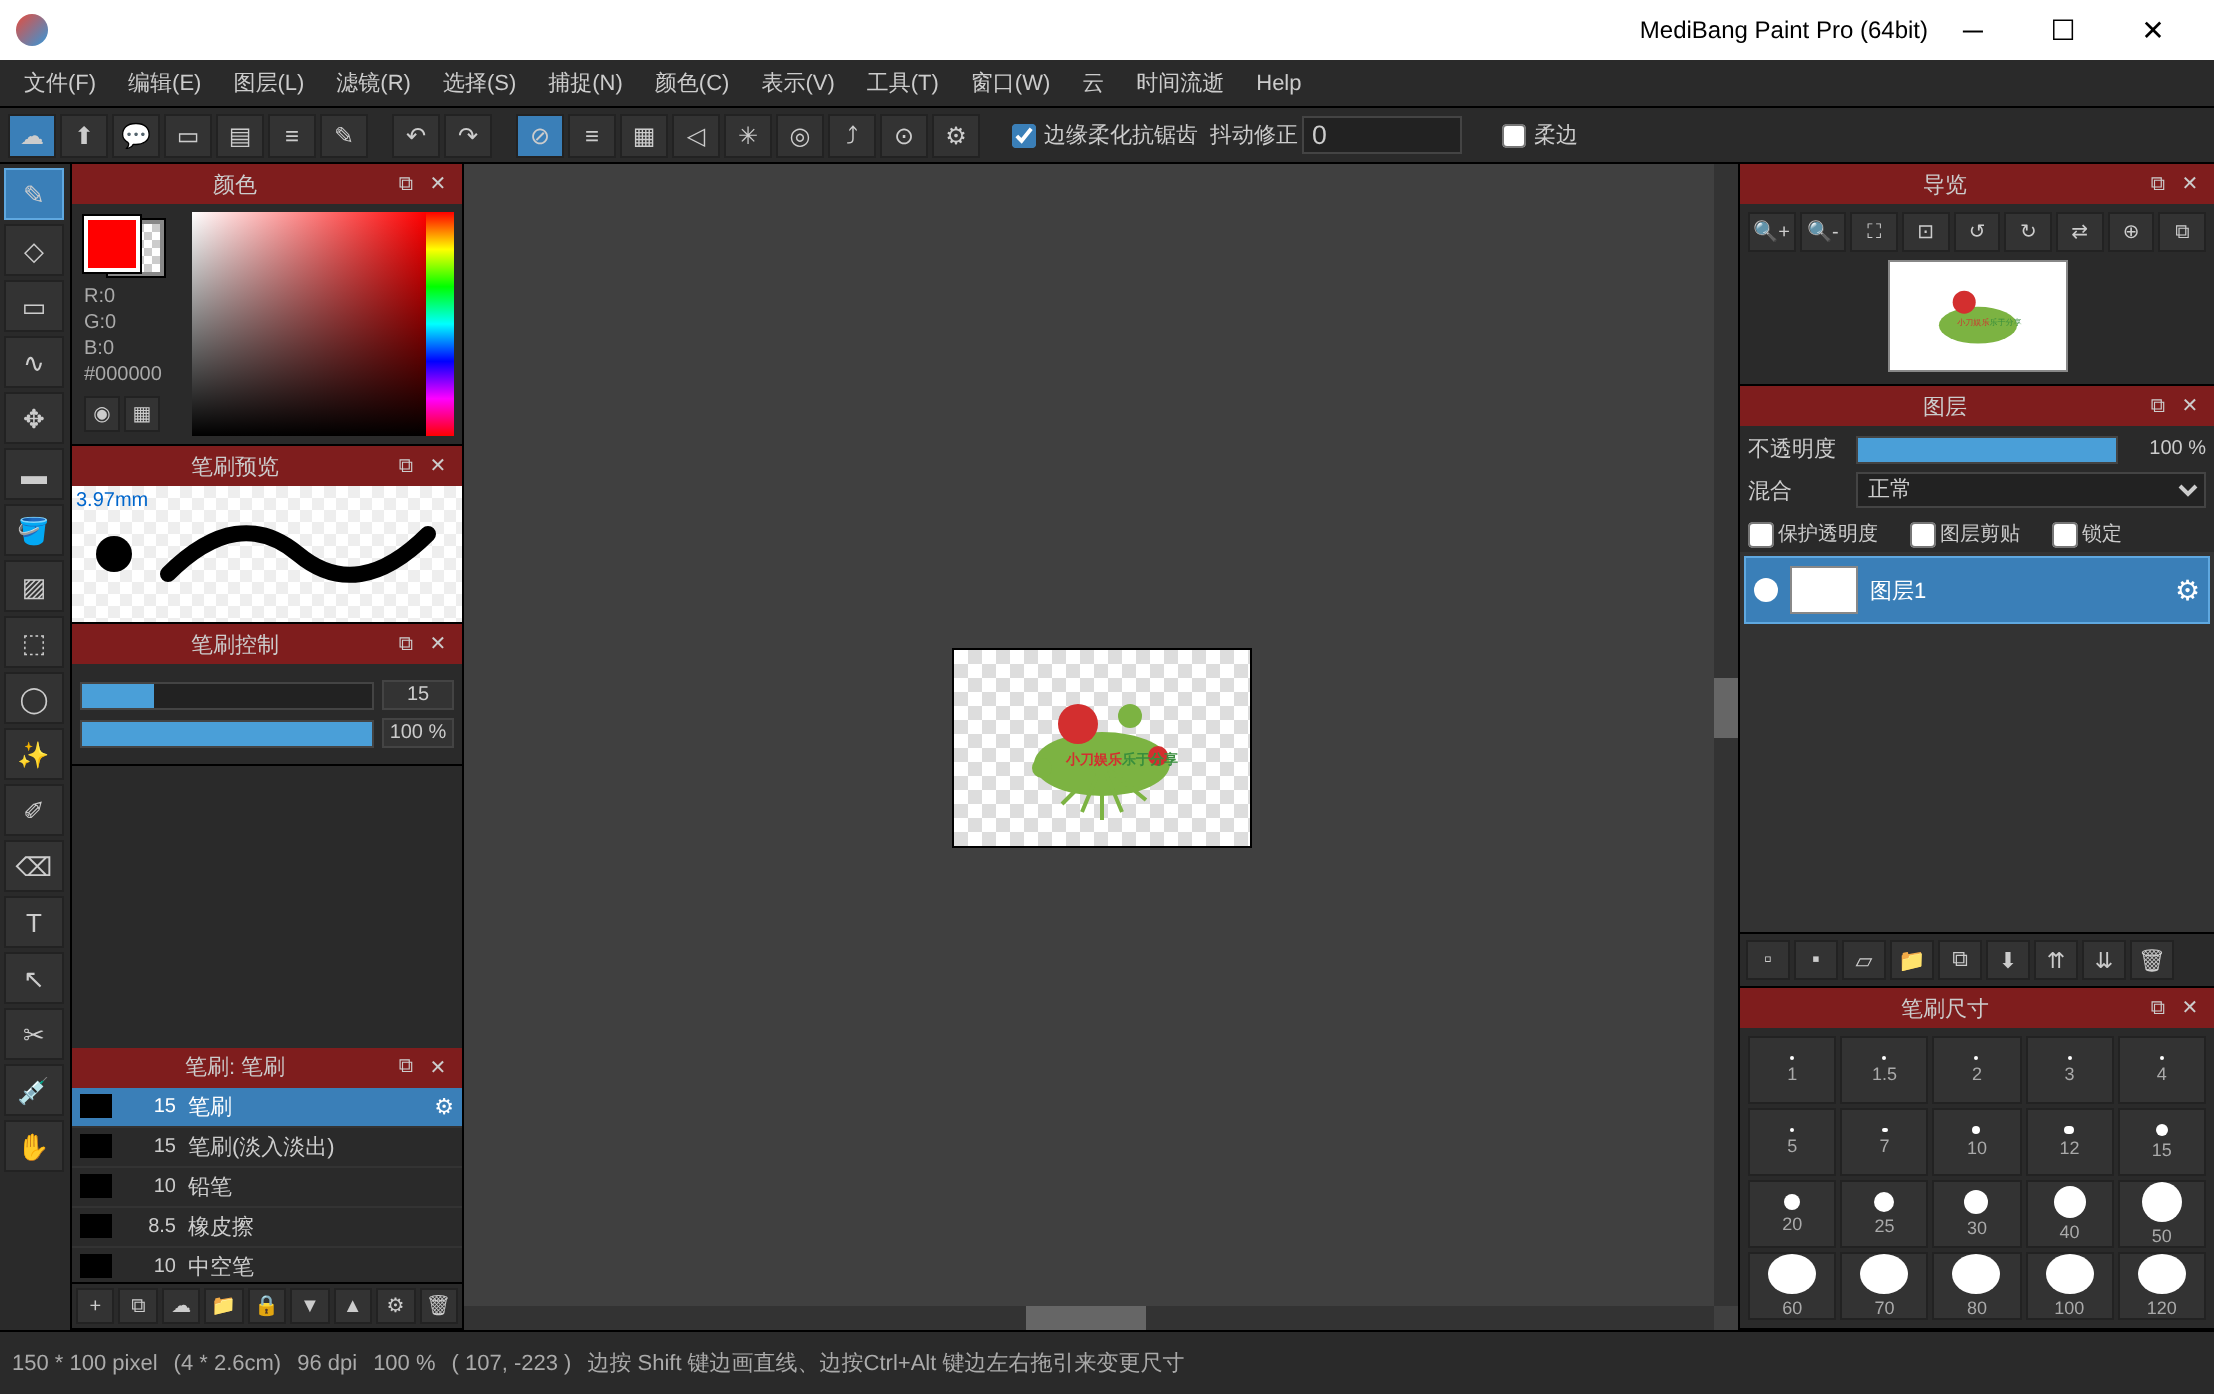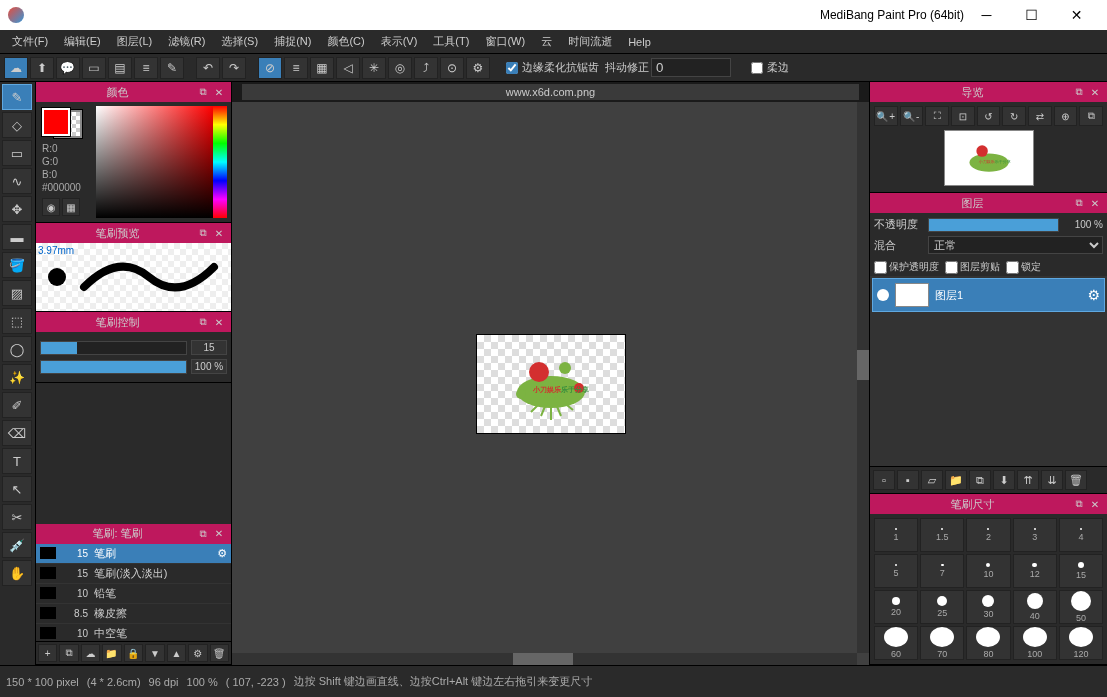--- a/index.html
+++ b/index.html
@@ -30,21 +30,21 @@
 
 .toolbox { width: 36px; background: #2a2a2a; border-right: 1px solid #000; display: flex; flex-direction: column; padding: 2px; gap: 2px; }
 .toolbox .tool { width: 30px; height: 26px; display: flex; align-items: center; justify-content: center; background: #333; border: 1px solid #222; cursor: pointer; color: #ccc; font-size: 13px; }
 .toolbox .tool.active { background: #3a7fb8; border-color: #5fa8e0; }
 
 
 .leftpanels { width: 196px; background: #2a2a2a; border-right: 1px solid #000; display: flex; flex-direction: column; }
 
 
 .panel { border-bottom: 1px solid #000; }
-.panel-header { height: 20px; background: #be185d; display: flex; align-items: center; padding: 0 4px; font-size: 11px; }
+.panel-header { height: 20px; background: #7f1d1d; display: flex; align-items: center; padding: 0 4px; font-size: 11px; }
 .panel-header .title { flex: 1; text-align: center; }
 .panel-header .pbtn { width: 16px; height: 16px; display: flex; align-items: center; justify-content: center; cursor: pointer; font-size: 10px; }
 .panel-body { padding: 4px; background: #2a2a2a; }
 
 
 .color-body { display: flex; height: 120px; }
 .color-left { width: 56px; display: flex; flex-direction: column; gap: 4px; padding: 2px; }
 .swatches { position: relative; width: 40px; height: 40px; }
 .swatch-fg { position: absolute; top: 0; left: 0; width: 28px; height: 28px; background: #f00; border: 2px solid #fff; z-index: 2; outline:1px solid #000;}
 .swatch-bg { position: absolute; bottom: 0; right: 0; width: 28px; height: 28px; background: #fff; border: 2px solid #888; outline:1px solid #000;
@@ -105,21 +105,21 @@
 .nav-toolbar .btn { width: 24px; height: 20px; background: #333; border: 1px solid #222; display: flex; align-items: center; justify-content: center; font-size: 10px; cursor: pointer; }
 .nav-thumb { flex: 1; display: flex; align-items: center; justify-content: center; }
 .nav-thumb .img { width: 90px; height: 56px; background: #fff; border:1px solid #888; display:flex; align-items:center; justify-content:center;}
 
 .layer-props { padding: 4px; display: flex; flex-direction: column; gap: 4px; }
 .layer-row { display: flex; align-items: center; gap: 4px; }
 .layer-row .lbl { width: 50px; font-size: 11px; }
 .layer-row .slider { flex: 1; }
 .layer-row .val { width: 40px; text-align: right; font-size: 10px; }
 .layer-row select { flex: 1; background: #222; color: #ccc; border: 1px solid #444; font-size: 11px; padding:1px;}
-.layer-checks { display: flex; gap: 6px; font-size: 10px; flex-wrap:wrap; padding:2px 4px;}
+.layer-checks { display: flex; gap: 16px; font-size: 10px; flex-wrap:wrap; padding:2px 4px;}
 .layer-checks label { display: flex; align-items: center; gap: 2px; }
 
 .layer-list { flex: 1; background: #333; overflow-y: auto; min-height:80px;}
 .layer-item { display: flex; align-items: center; height: 34px; background: #3a7fb8; border: 1px solid #5fa8e0; gap: 6px; padding: 0 4px; cursor: pointer; margin:2px;}
 .layer-item .vis { width: 12px; height: 12px; background: #fff; border-radius: 50%; }
 .layer-item .thumb { width: 34px; height: 24px; background: #fff; border:1px solid #888;}
 .layer-item .name { flex: 1; font-size: 11px; color: #fff; }
 .layer-item .gear { font-size: 14px; color: #fff; }
 
 .layer-toolbar { display: flex; gap: 2px; padding: 3px; border-top: 1px solid #000; }
@@ -335,23 +335,20 @@
         <div class="btn">▼</div>
         <div class="btn">▲</div>
         <div class="btn">⚙</div>
         <div class="btn">🗑</div>
       </div>
     </div>
 
   </div>
 
   <div class="canvas-area">
-    <div class="canvas-tab">
-      <div class="tab">www.x6d.com.png</div>
-    </div>
     <div class="canvas-viewport">
       <div class="canvas-img">
         <svg width="120" height="80" viewBox="0 0 120 80">
           <ellipse cx="60" cy="48" rx="34" ry="16" fill="#7cb342"></ellipse>
           <circle cx="48" cy="28" r="10" fill="#d32f2f"></circle>
           <circle cx="74" cy="24" r="6" fill="#7cb342"></circle>
           <circle cx="88" cy="44" r="5" fill="#d32f2f"></circle>
           <circle cx="30" cy="50" r="5" fill="#7cb342"></circle>
           <path d="M60 48 L50 72 M60 48 L70 72 M60 48 L60 76 M60 48 L40 68 M60 48 L82 66" stroke="#7cb342" stroke-width="2"></path>
           <text x="42" y="48" font-size="7" fill="#d32f2f" font-weight="bold">小刀娱乐</text>

